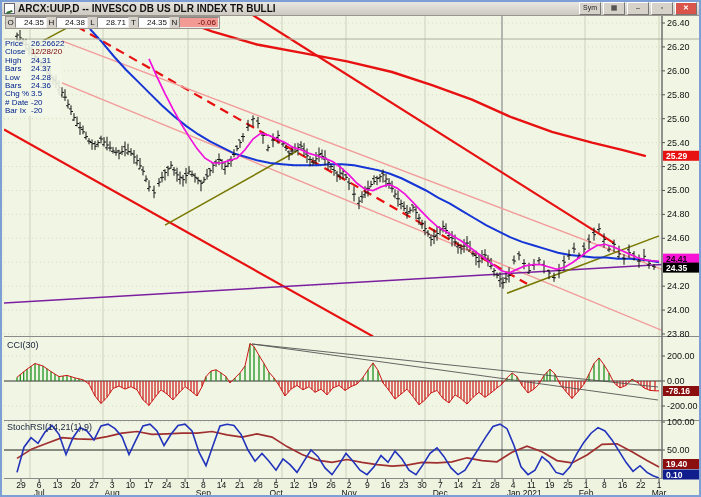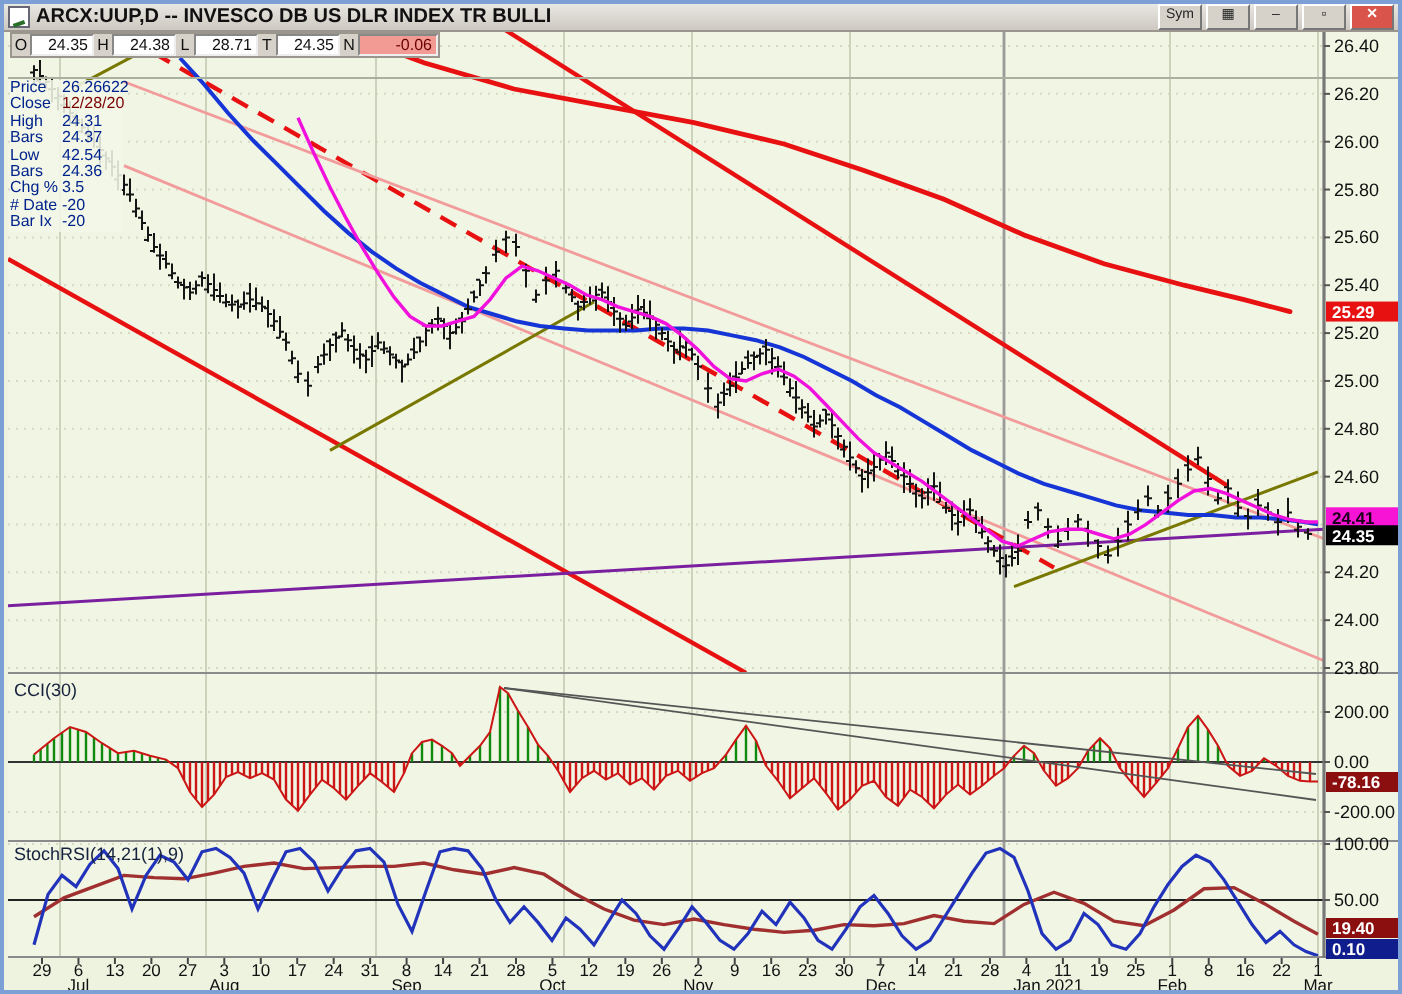--- a/index.html
+++ b/index.html
@@ -75,21 +75,21 @@
       <div class="dp-row">
         <span class="dp-label">High</span>
         <span class="dp-value">24.31</span>
       </div>
       <div class="dp-row">
         <span class="dp-label">Bars</span>
         <span class="dp-value">24.37</span>
       </div>
       <div class="dp-row">
         <span class="dp-label">Low</span>
-        <span class="dp-value">42.54</span>
+        <span class="dp-value">24.28</span>
       </div>
       <div class="dp-row">
         <span class="dp-label">Bars</span>
         <span class="dp-value">24.36</span>
       </div>
       <div class="dp-row">
         <span class="dp-label">Chg %</span>
         <span class="dp-value">3.5</span>
       </div>
       <div class="dp-row">

